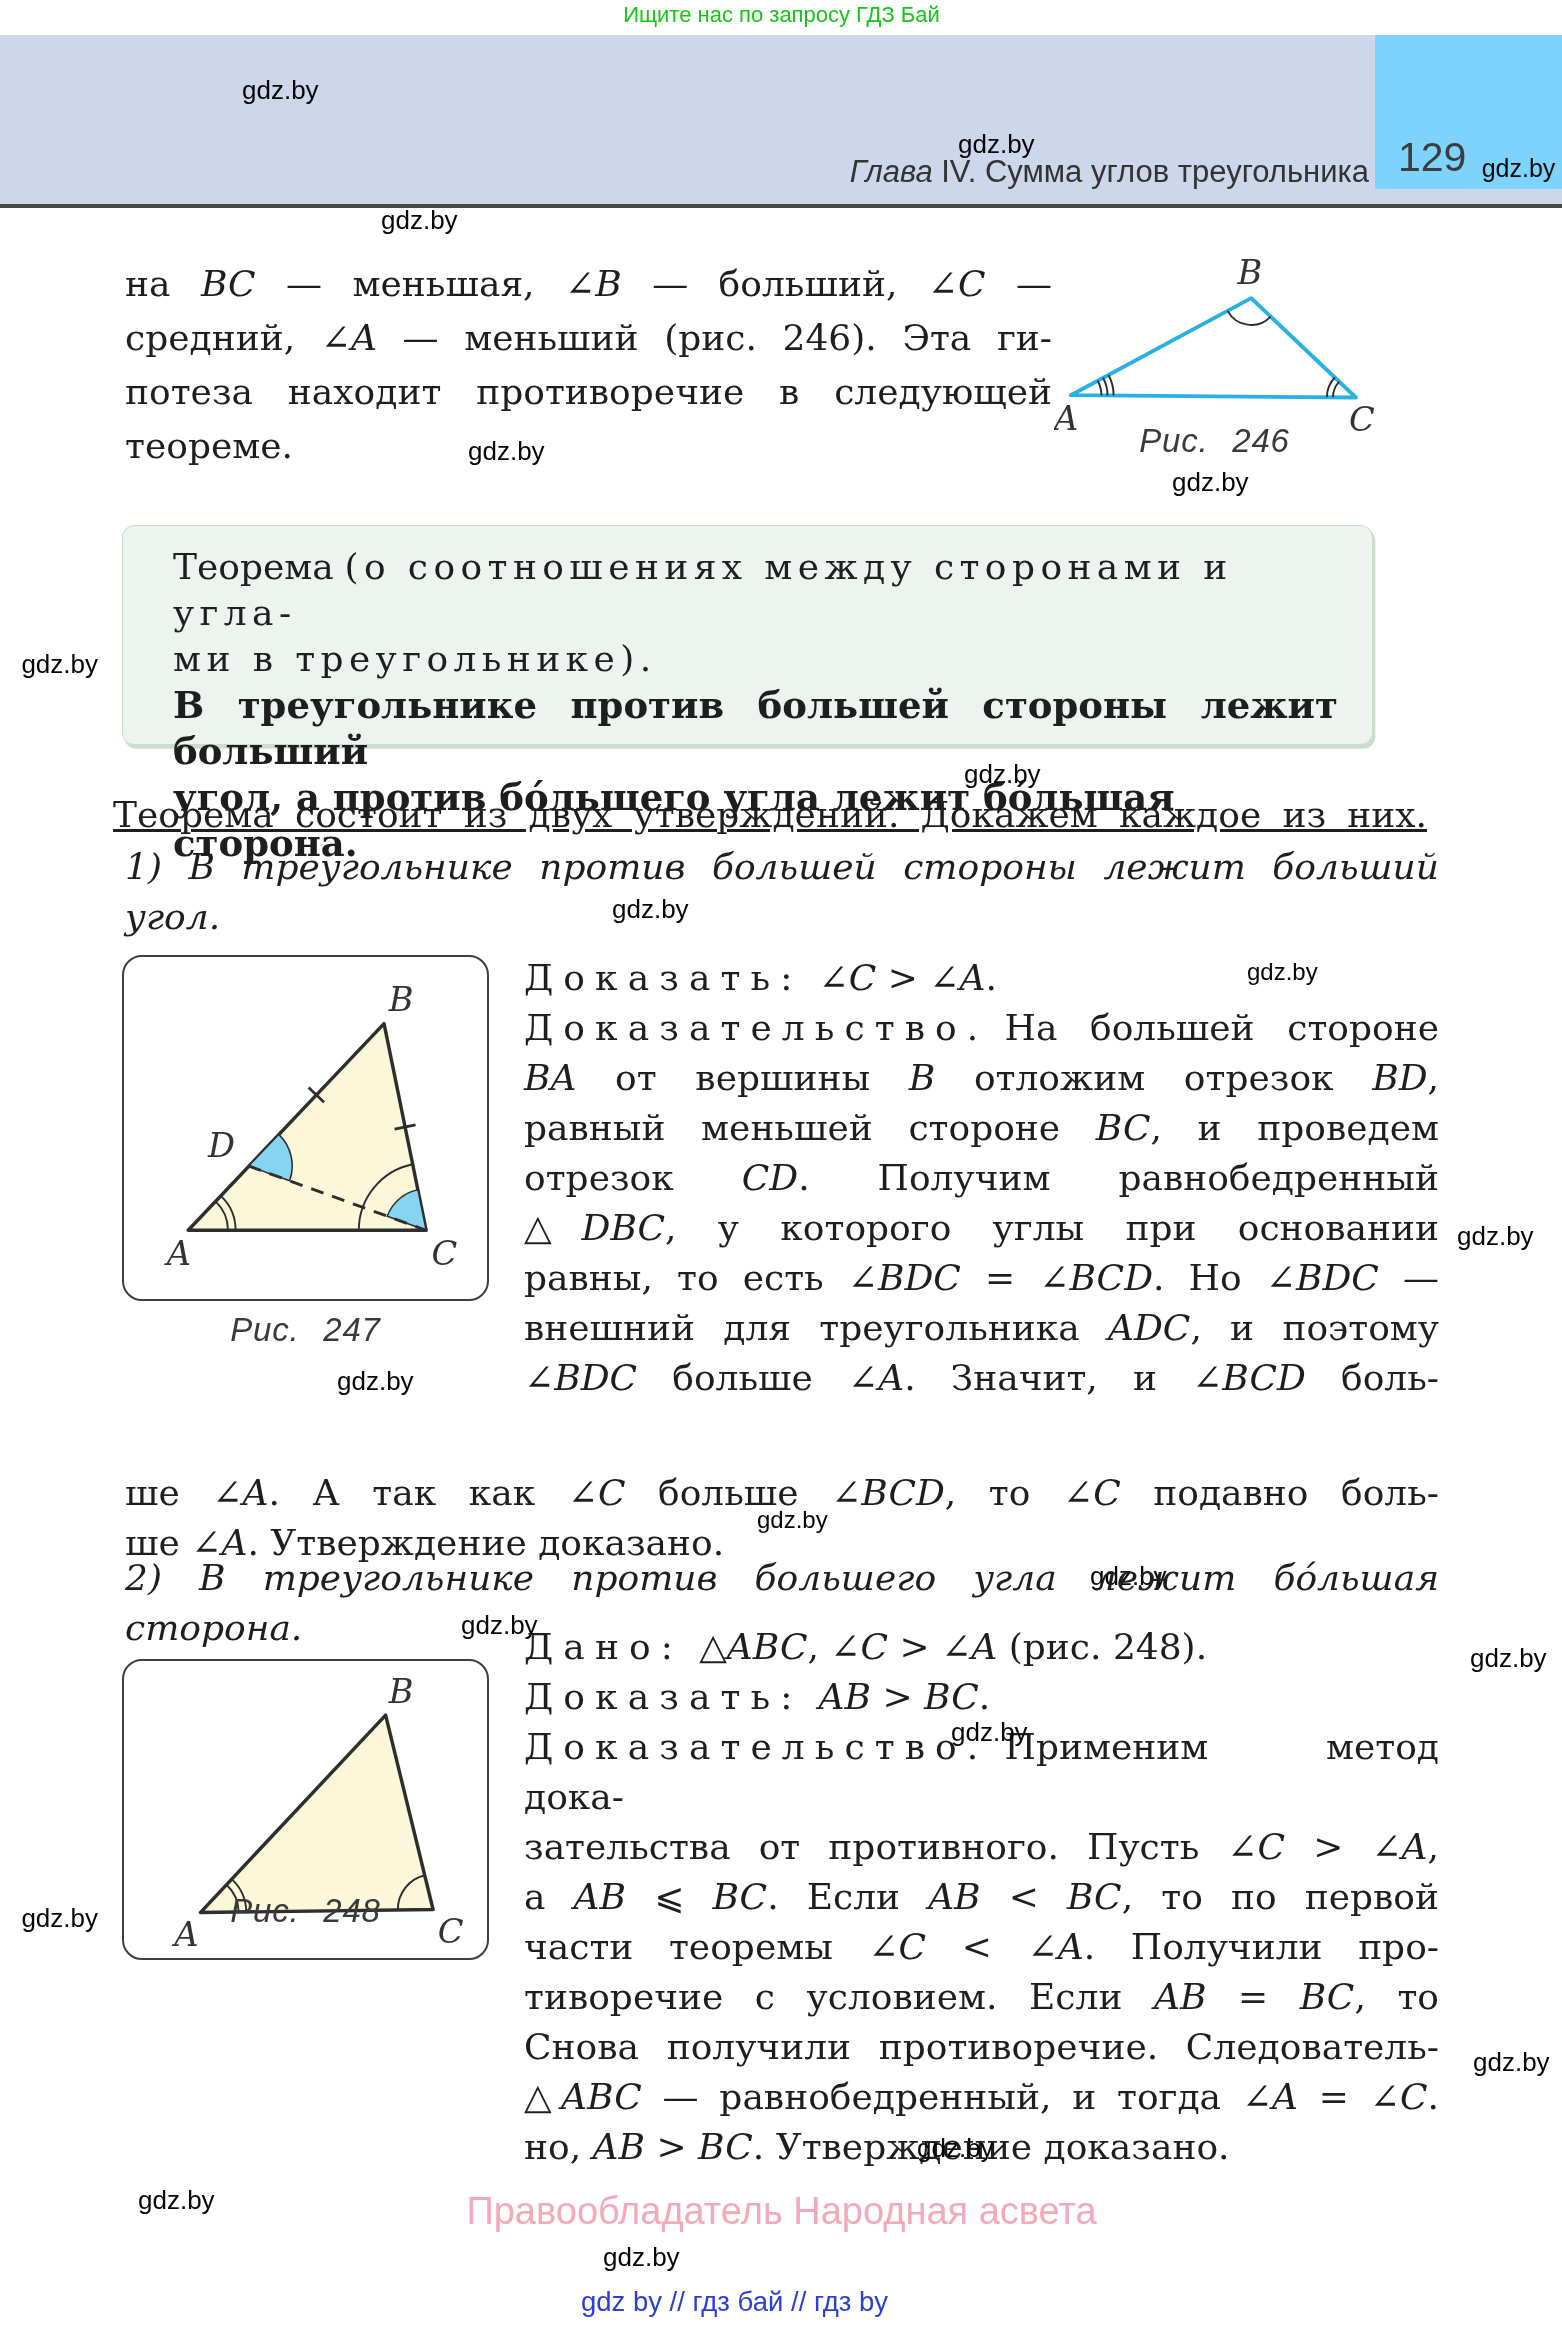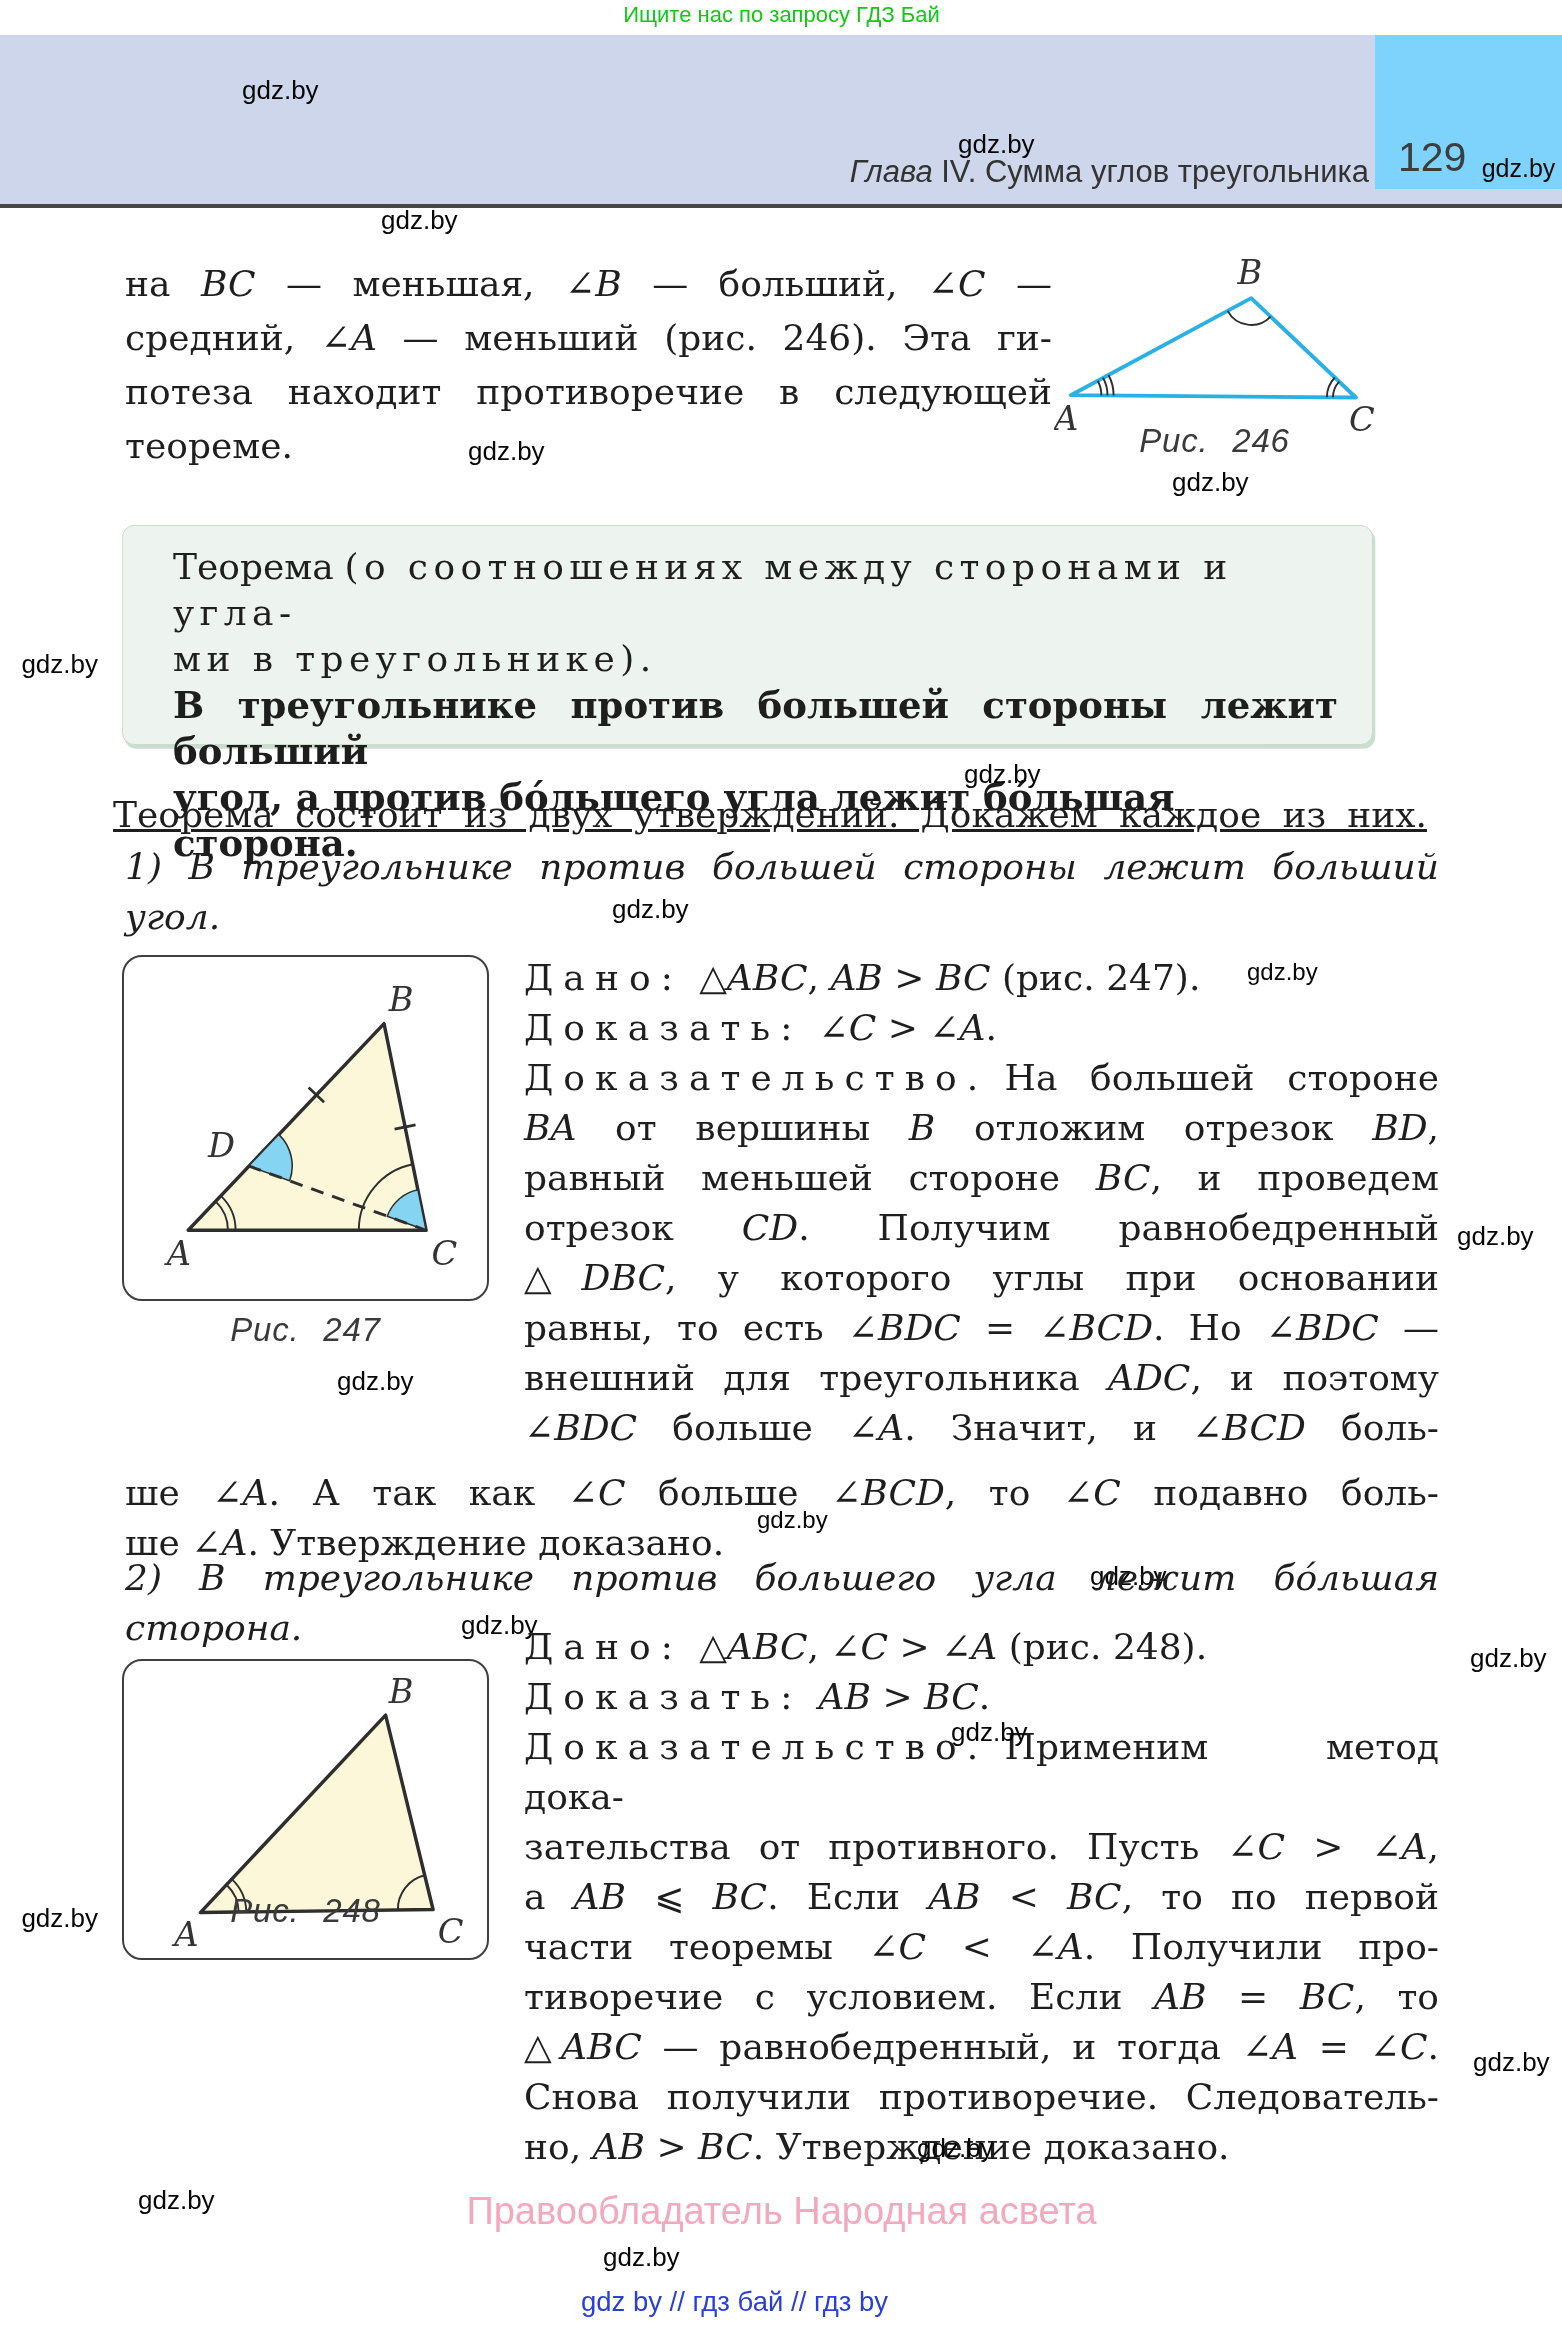--- a/index.html
+++ b/index.html
@@ -121,21 +121,20 @@
   <line x1="341.8" y1="215.8" x2="369.2" y2="210.2" stroke="#2e2e2e" stroke-width="3.5"></line>
   <text class="figlabel" x="334" y="62">B</text>
   <text class="figlabel" x="98" y="252">D</text>
   <text class="figlabel" x="44" y="394">A</text>
   <text class="figlabel" x="390" y="394">C</text>
 </svg>
 <div class="caption" style="left:122px;top:1311px;width:367px;">Рис. 247</div>
 <div class="wm" style="left:337px;top:1366px;">gdz.by</div>
 
 <div class="abs" style="left:524px;top:953px;width:915px;">
-  <div class="cline"><span class="splabel lblgap">Дано:</span><span>△<i>ABC</i>, <i>AB</i> &gt; <i>BC</i> (рис. 247).</span></div>
   <div class="cline"><span class="splabel lblgap">Доказать:</span><span>∠<i>C</i> &gt; ∠<i>A</i>.</span></div>
   <div class="cline jl"><span class="splabel lblgap">Доказательство.</span><span>На большей стороне</span></div>
   <div class="cline jl"><i>BA</i> от вершины <i>B</i> отложим отрезок <i>BD</i>,</div>
   <div class="cline jl">равный меньшей стороне <i>BC</i>, и проведем</div>
   <div class="cline jl">отрезок <i>CD</i>. Получим равнобедренный</div>
   <div class="cline jl">△<i>DBC</i>, у которого углы при основании</div>
   <div class="cline jl">равны, то есть ∠<i>BDC</i> = ∠<i>BCD</i>. Но ∠<i>BDC</i> —</div>
   <div class="cline jl">внешний для треугольника <i>ADC</i>, и поэтому</div>
   <div class="cline jl">∠<i>BDC</i> больше ∠<i>A</i>. Значит, и ∠<i>BCD</i> боль-</div>
 </div>
@@ -169,22 +168,22 @@
 <div class="wm" style="left:21.4px;top:1903px;">gdz.by</div>
 
 <div class="abs" style="left:524px;top:1622px;width:915px;">
   <div class="cline"><span class="splabel lblgap">Дано:</span><span>△<i>ABC</i>, ∠<i>C</i> &gt; ∠<i>A</i> (рис. 248).</span></div>
   <div class="cline"><span class="splabel lblgap">Доказать:</span><span><i>AB</i> &gt; <i>BC</i>.</span></div>
   <div class="cline jl"><span class="splabel lblgap">Доказательство.</span><span>Применим метод дока-</span></div>
   <div class="cline jl">зательства от противного. Пусть ∠<i>C</i> &gt; ∠<i>A</i>,</div>
   <div class="cline jl">а <i>AB</i> ⩽ <i>BC</i>. Если <i>AB</i> &lt; <i>BC</i>, то по первой</div>
   <div class="cline jl">части теоремы ∠<i>C</i> &lt; ∠<i>A</i>. Получили про-</div>
   <div class="cline jl">тиворечие с условием. Если <i>AB</i> = <i>BC</i>, то</div>
+  <div class="cline jl">Снова получили противоречие. Следователь-</div>
   <div class="cline jl">△<i>ABC</i> — равнобедренный, и тогда ∠<i>A</i> = ∠<i>C</i>.</div>
-  <div class="cline jl">Снова получили противоречие. Следователь-</div>
   <div class="cline">но, <i>AB</i> &gt; <i>BC</i>. Утверждение доказано.</div>
 </div>
 <div class="wm" style="left:1470px;top:1643px;">gdz.by</div>
 <div class="wm" style="left:951px;top:1717px;">gdz.by</div>
 <div class="wm" style="left:1473px;top:2047px;">gdz.by</div>
 
 <div class="wm" style="left:917px;top:2133px;">gdz.by</div>
 <div class="wm" style="left:138px;top:2185px;">gdz.by</div>
 <div class="pink">Правообладатель Народная асвета</div>
 <div class="wm" style="left:603px;top:2242px;">gdz.by</div>

